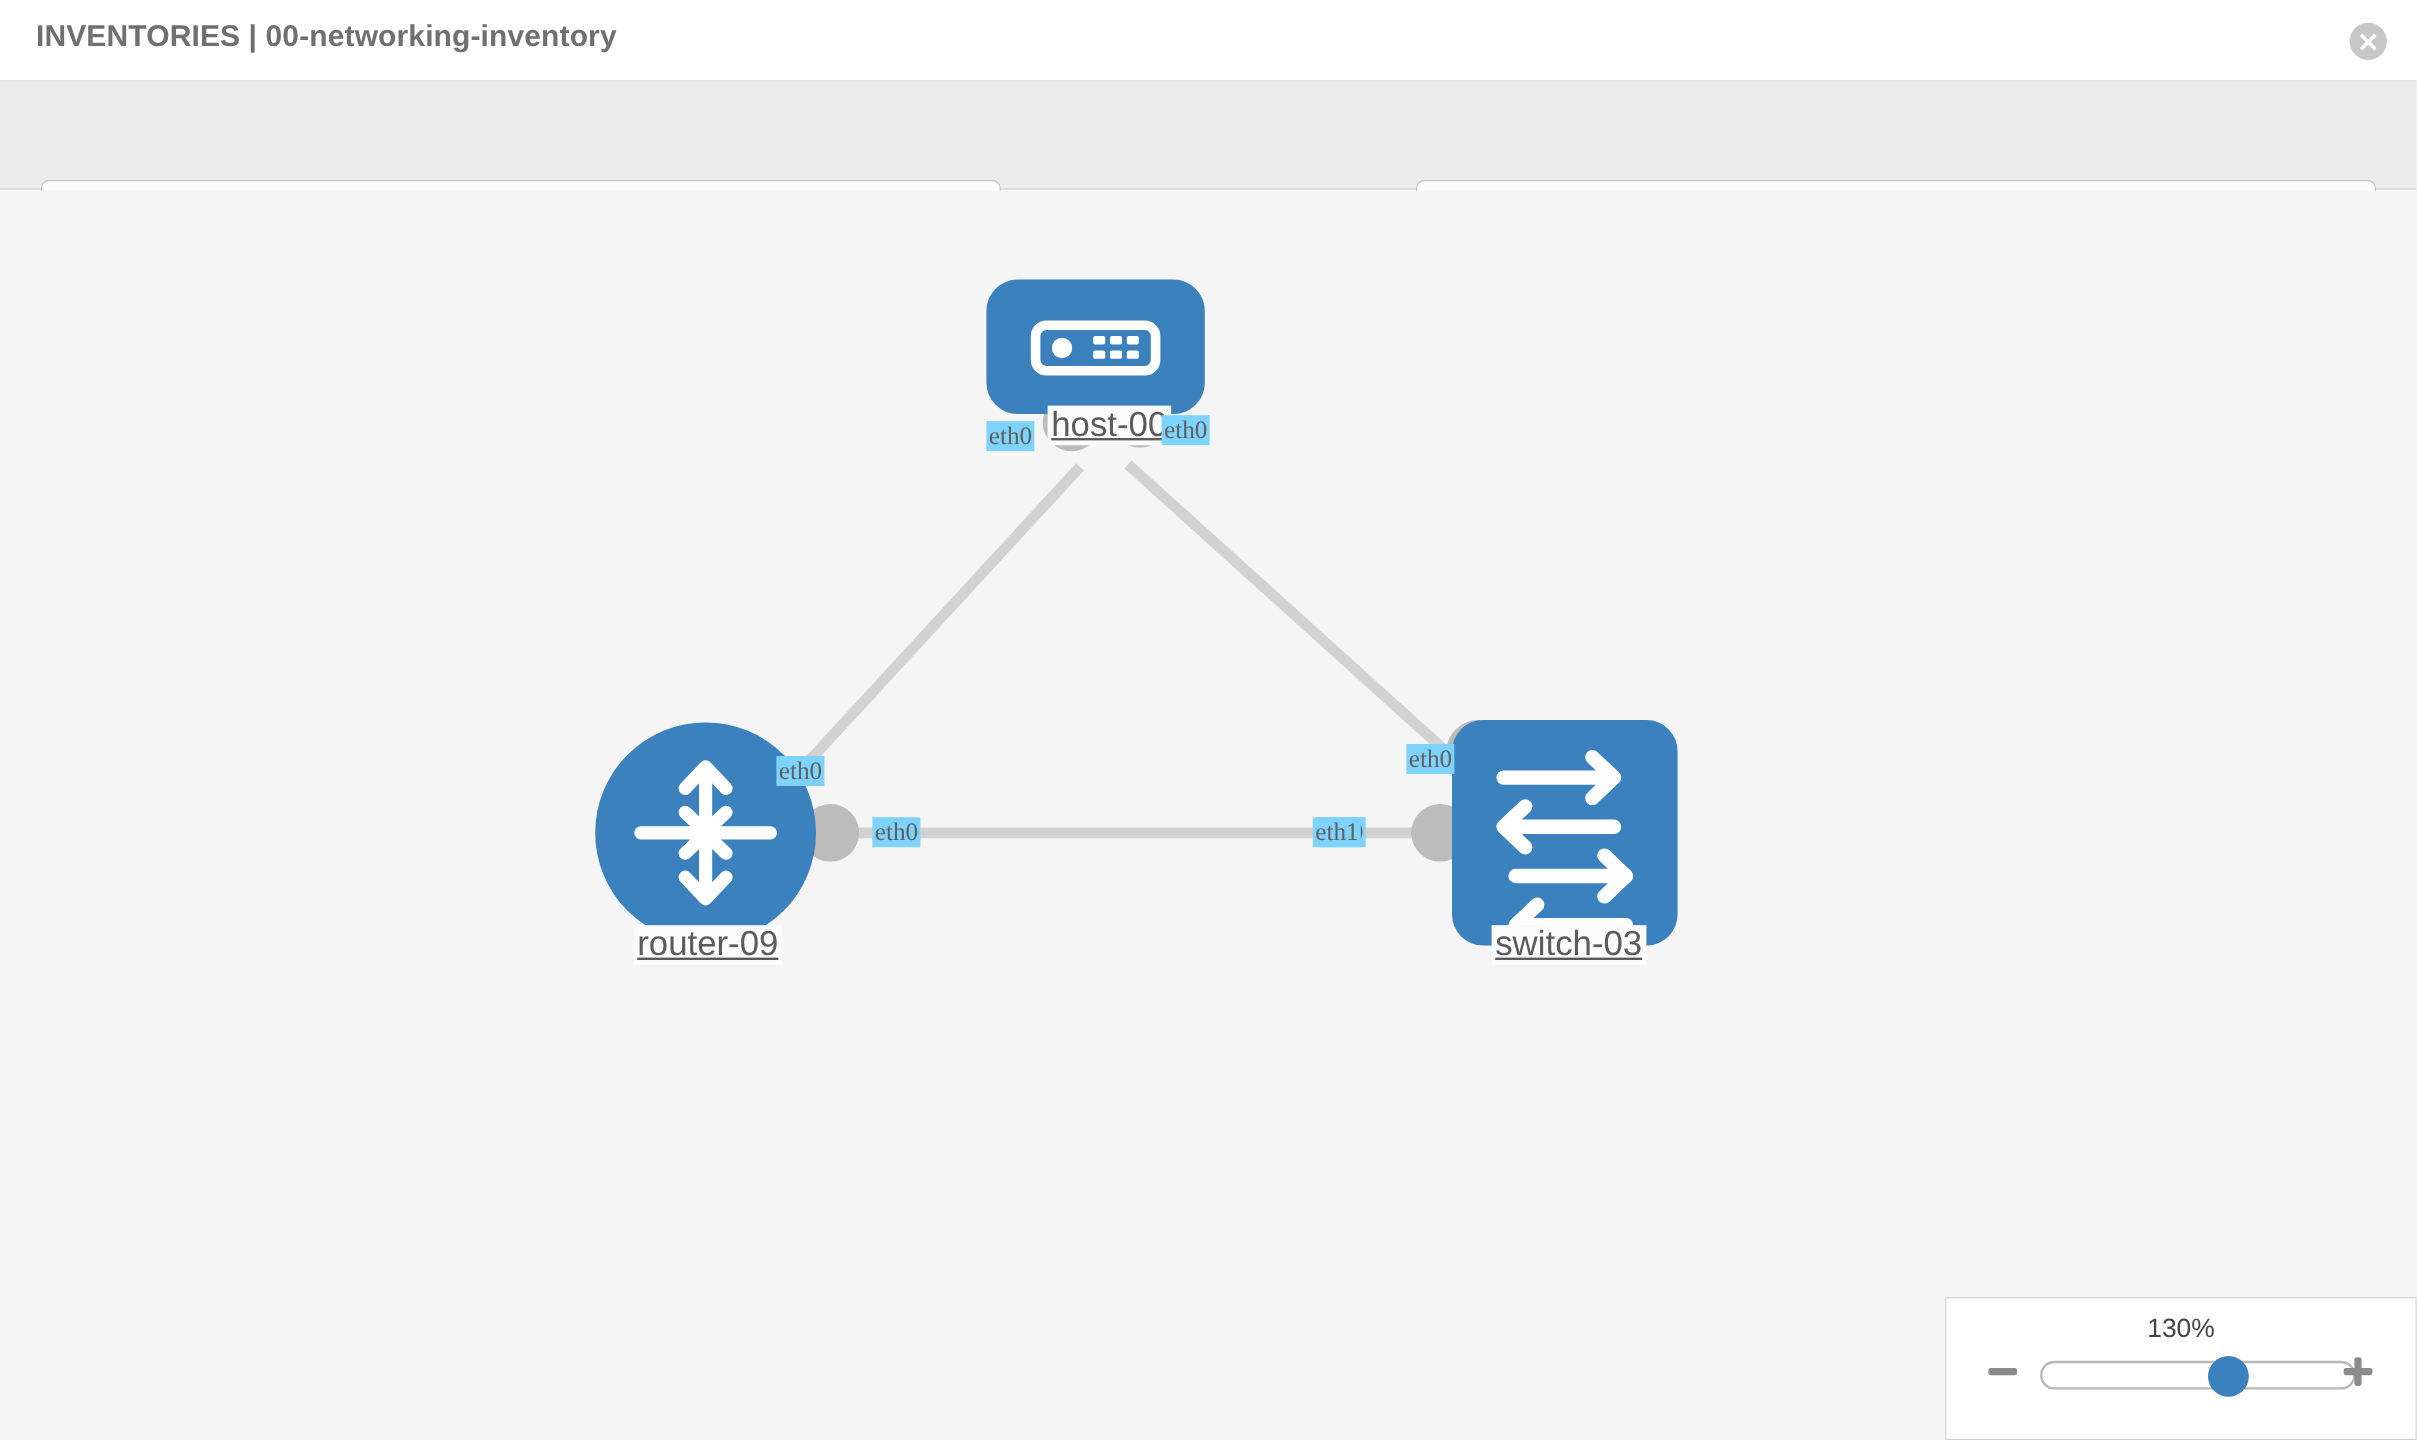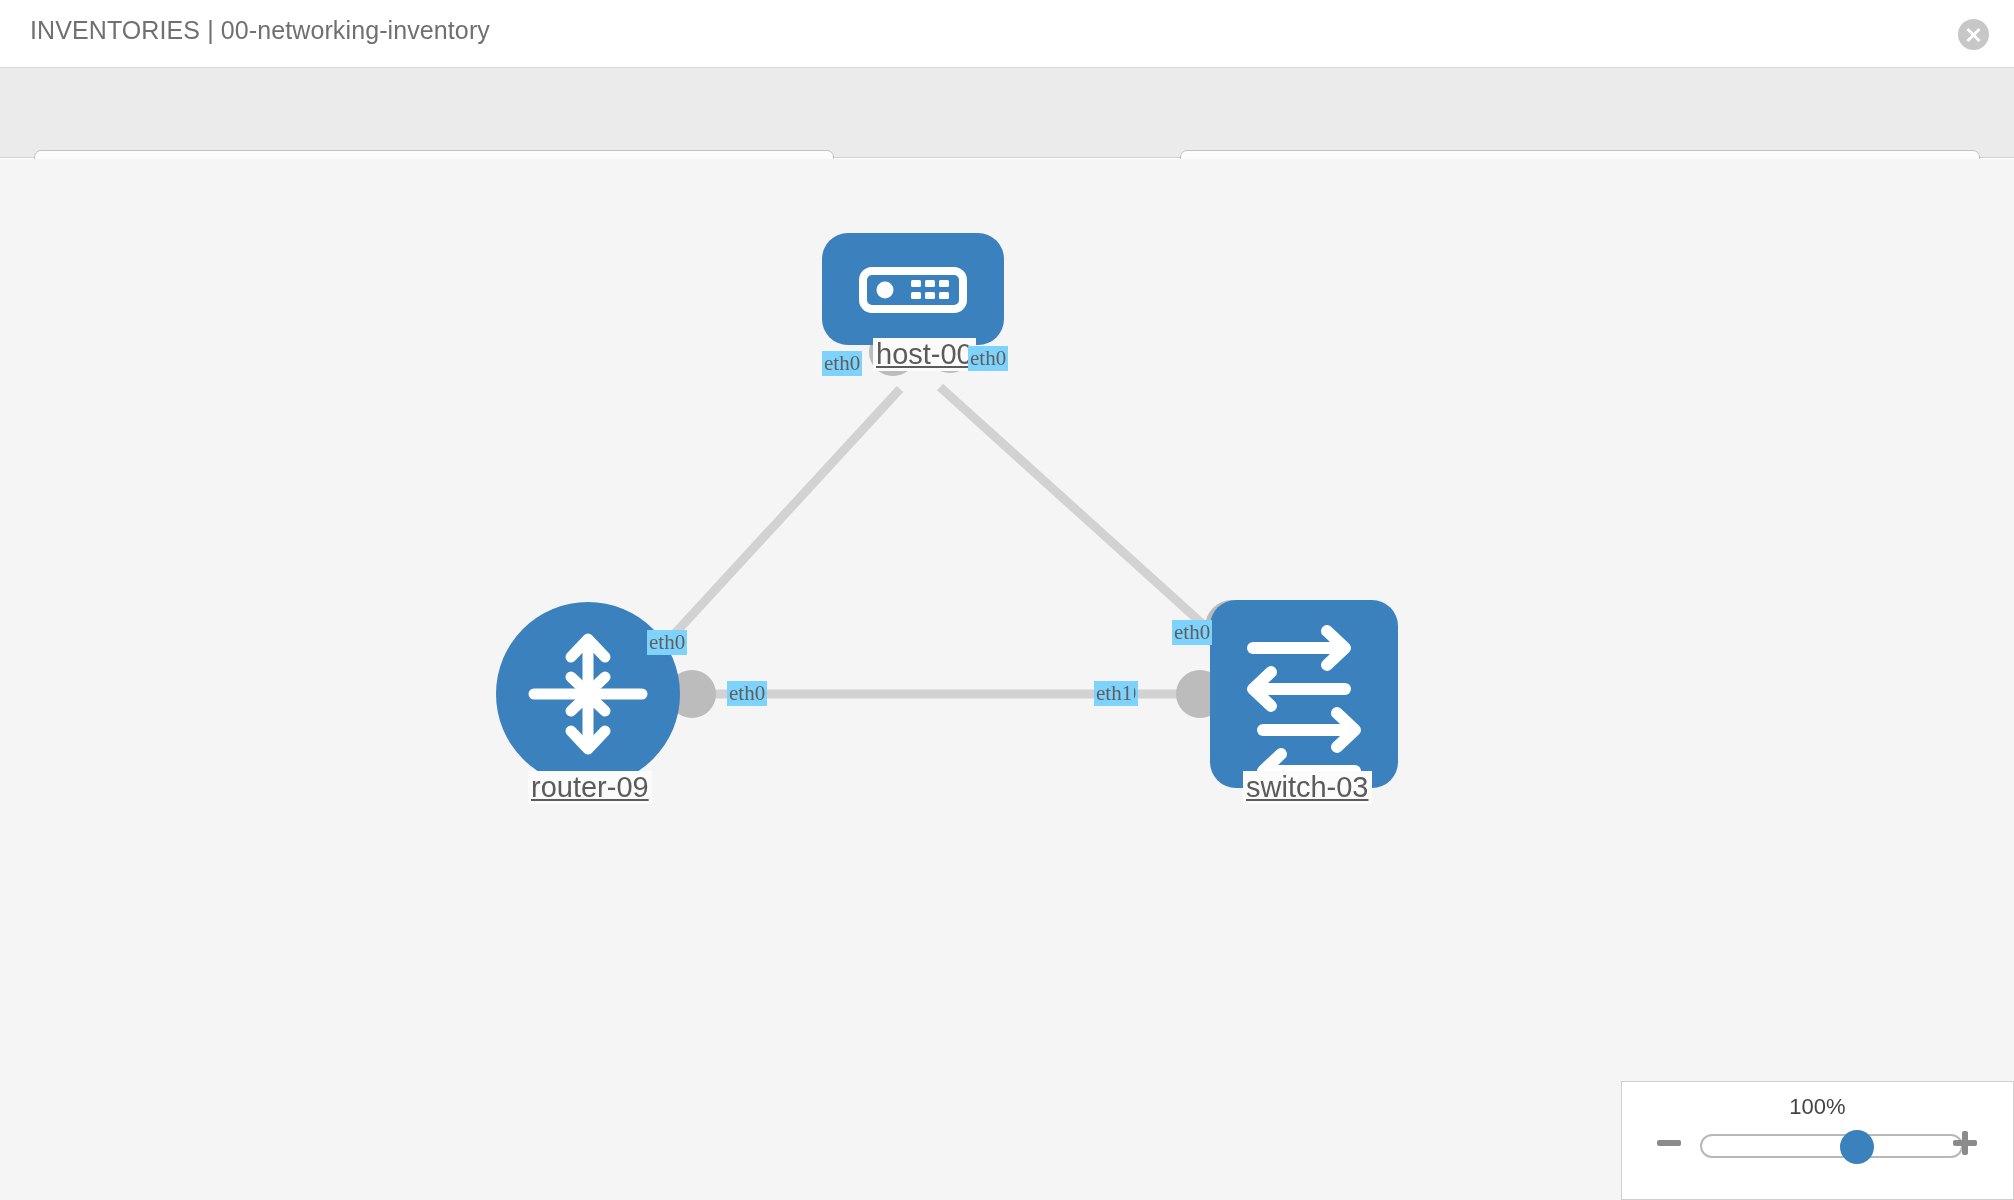--- a/index.html
+++ b/index.html
@@ -23,21 +23,21 @@
     position: absolute;
     left: 0; top: 0;
     width: 2014px; height: 68px;
     background: #ffffff;
     border-bottom: 1px solid #d7d7d7;
   }
   #page-title {
     position: absolute;
     left: 30px; top: 16px;
     font-size: 25px;
-    font-weight: normal;
+    font-weight: bold;
     color: #707070;
     letter-spacing: 0.1px;
     white-space: nowrap;
   }
   #close-btn {
     position: absolute;
     right: 25px; top: 19px;
     width: 31px; height: 31px;
     border-radius: 50%;
     background: #c7c7c7;
@@ -280,21 +280,21 @@
     <span class="iface-label" style="left:647px; top:471px;">eth0</span>
     <span class="iface-label" style="left:1172px; top:461px;">eth0</span>
 
     <span class="iface-label" style="left:727px; top:522px;">eth0</span>
     <span class="iface-label" style="left:1098px; top:522px;">eth0</span>
     <span class="iface-label" style="left:1094px; top:522px;">eth1</span>
 
   </div>
 
   <div id="zoom-panel">
-    <div id="zoom-level">100%</div>
+    <div id="zoom-level">130%</div>
 
     <div id="zoom-minus">
       <svg width="28" height="28" viewBox="0 0 28 28">
         <rect x="2" y="11" width="24" height="6" rx="2" fill="#8b8b8b"></rect>
       </svg>
     </div>
 
     <div id="zoom-slider">
       <div id="zoom-thumb" style="left: 138.4px;"></div>
     </div>

